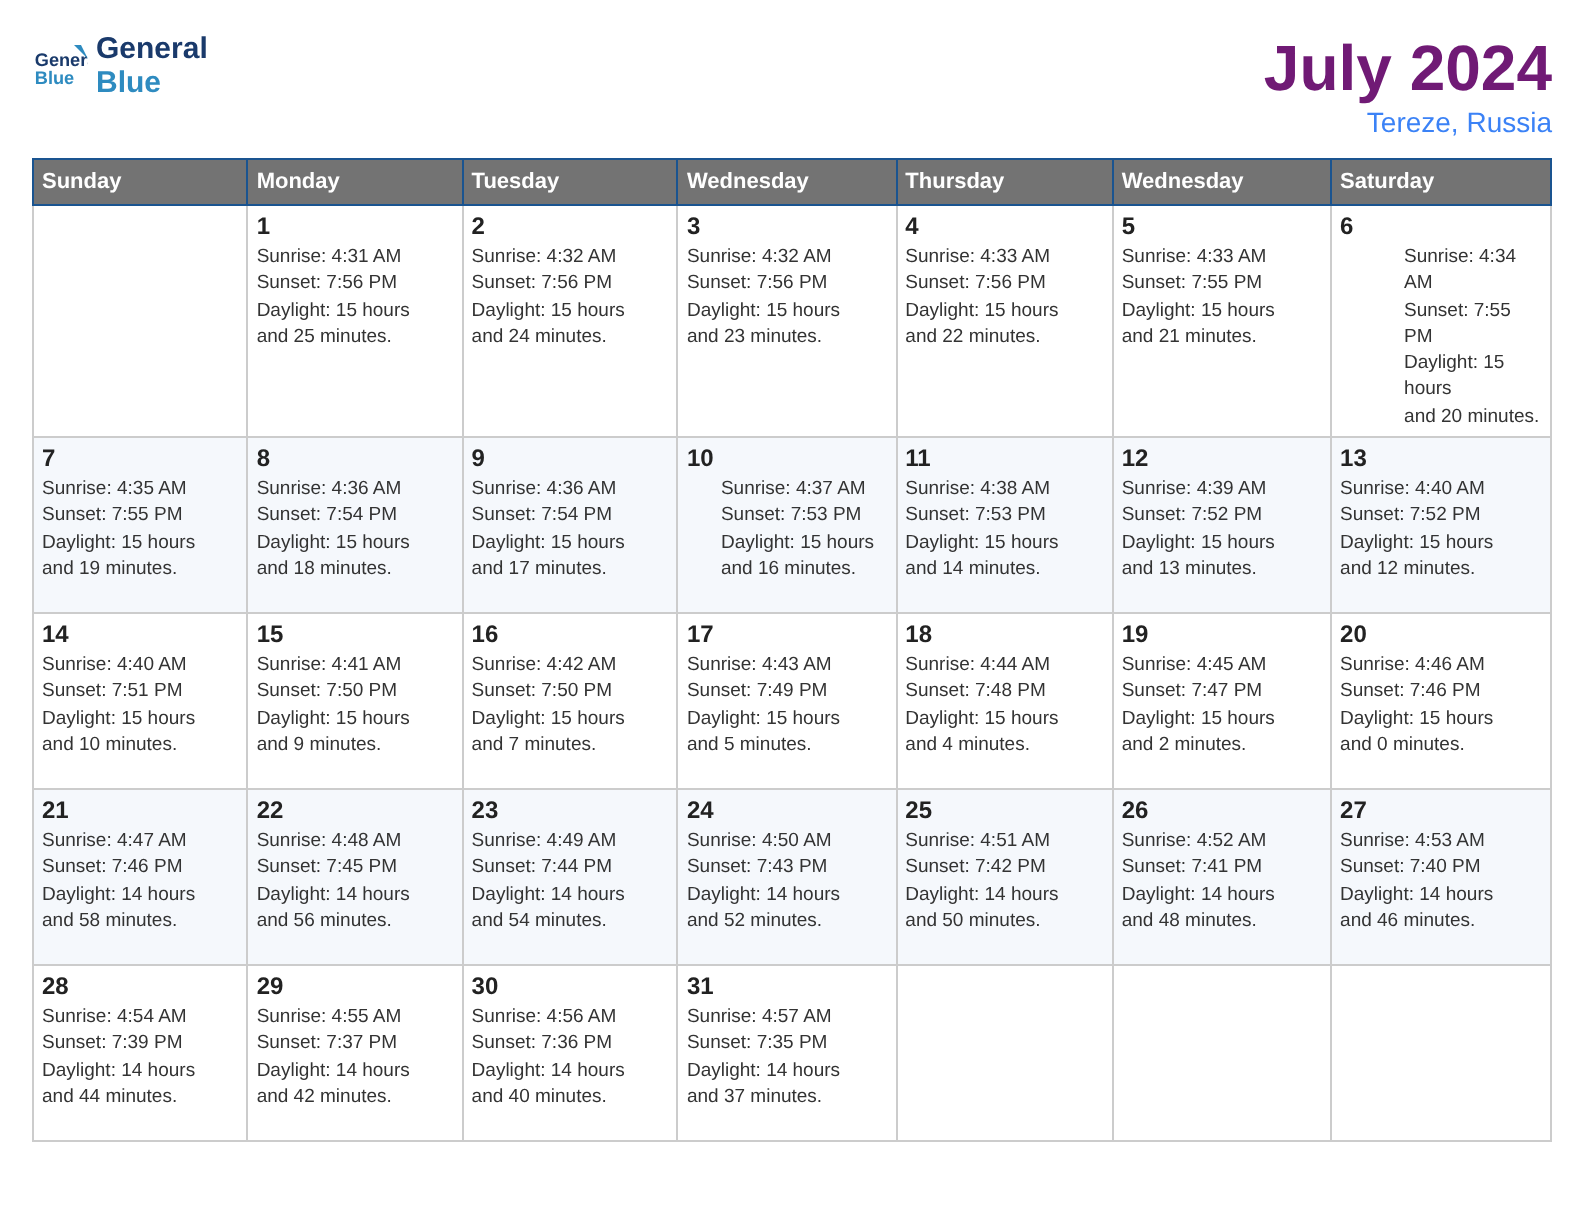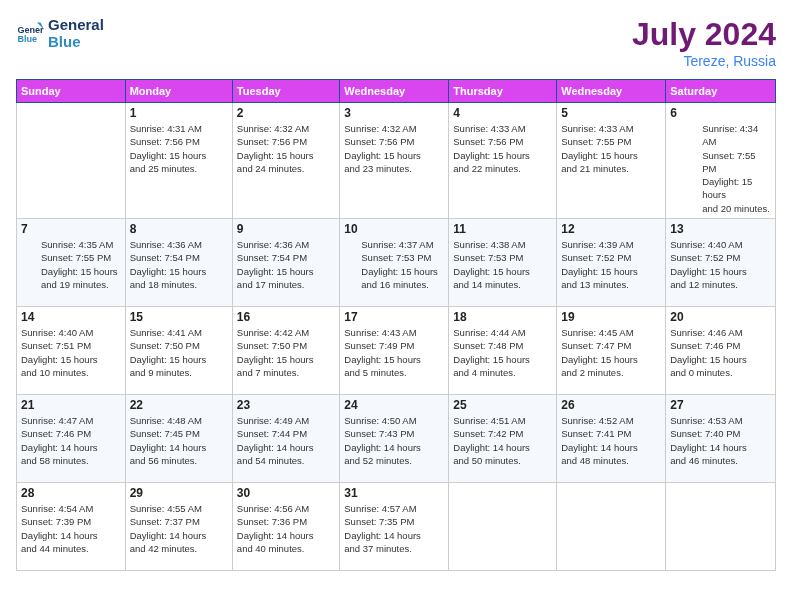--- a/index.html
+++ b/index.html
@@ -37,21 +37,21 @@
     .location {
       font-size: 14px;
       color: #3b82f6;
     }
     .calendar {
       width: 100%;
       border-collapse: collapse;
       font-size: 10px;
     }
     .calendar thead th {
-      background: #d946ef;
+      background: #737373;
       color: #fff;
       padding: 5px 4px;
       text-align: left;
       font-size: 11px;
       border: 1px solid #1a5490;
     }
     .calendar tbody td {
       border: 1px solid #ccc;
       vertical-align: top;
       padding: 3px 4px;
@@ -154,21 +154,21 @@
           <div class="day-num">6</div>
           <div class="day-info" style="white-space: pre-line; margin-left: 32px;">Sunrise: 4:34 AM
 Sunset: 7:55 PM
 Daylight: 15 hours
 and 20 minutes.</div>
         </td>
       </tr>
       <tr>
         <td>
           <div class="day-num">7</div>
-          <div class="day-info" style="white-space: pre-line; margin-left: 20px;">Sunrise: 4:35 AM
+          <div class="day-info" style="white-space: pre-line;">Sunrise: 4:35 AM
 Sunset: 7:55 PM
 Daylight: 15 hours
 and 19 minutes.</div>
         </td>
         <td>
           <div class="day-num">8</div>
           <div class="day-info" style="white-space: pre-line;">Sunrise: 4:36 AM
 Sunset: 7:54 PM
 Daylight: 15 hours
 and 18 minutes.</div>

